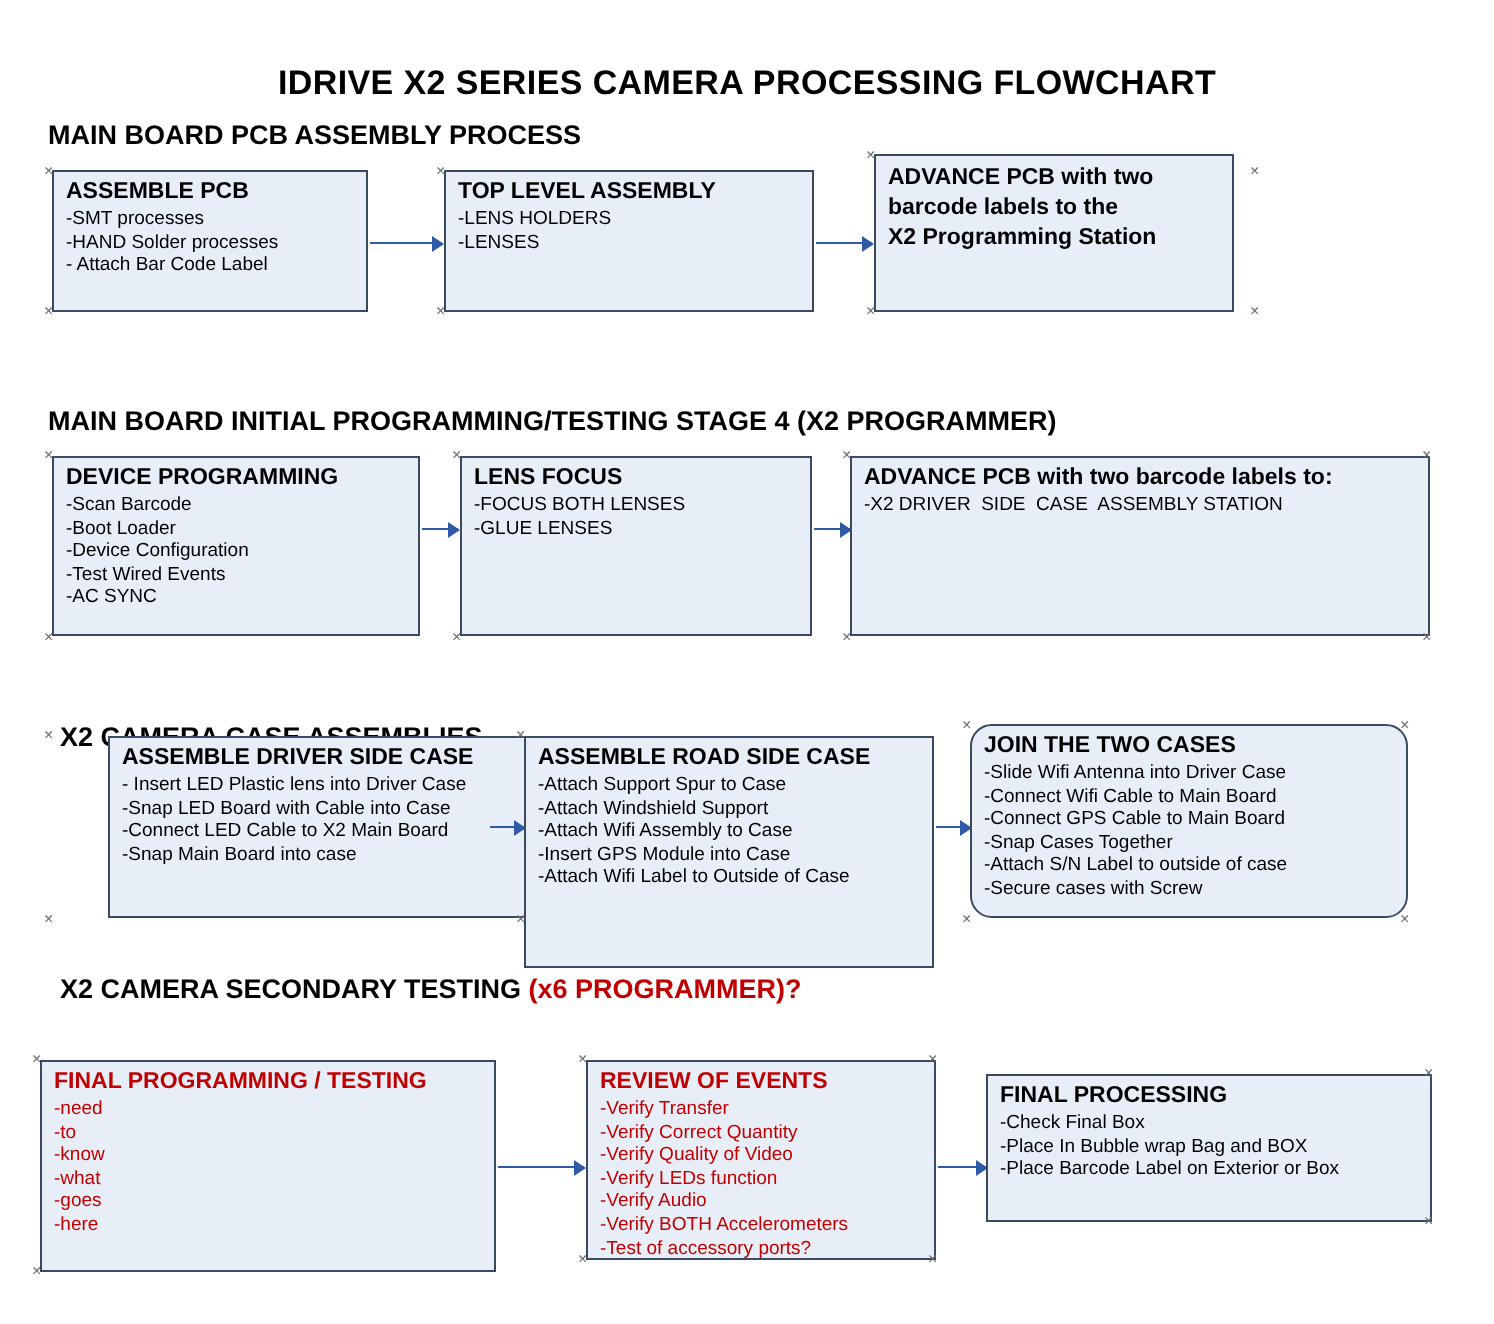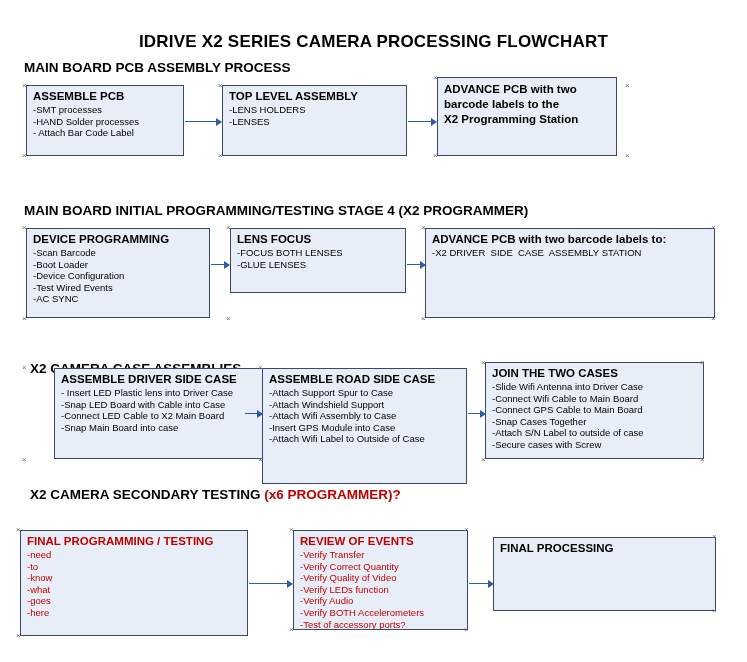--- a/index.html
+++ b/index.html
@@ -125,21 +125,21 @@
       <div>-Scan Barcode</div>
       <div>-Boot Loader</div>
       <div>-Device Configuration</div>
       <div>-Test Wired Events</div>
       <div>-AC SYNC</div>
     </div>
   </div>
 
   <div class="arrow" style="left:211px;top:264px;width:18px;"></div>
 
-  <div class="box" style="left:230px;top:228px;width:176px;height:65px;">
+  <div class="box" style="left:230px;top:228px;width:176px;height:90px;">
     <div class="box-title">LENS FOCUS</div>
     <div class="box-lines">
       <div>-FOCUS BOTH LENSES</div>
       <div>-GLUE LENSES</div>
     </div>
   </div>
 
   <div class="arrow" style="left:407px;top:264px;width:18px;"></div>
 
   <div class="box" style="left:425px;top:228px;width:290px;height:90px;">
@@ -169,21 +169,21 @@
       <div>-Attach Support Spur to Case</div>
       <div>-Attach Windshield Support</div>
       <div>-Attach Wifi Assembly to Case</div>
       <div>-Insert GPS Module into Case</div>
       <div>-Attach Wifi Label to Outside of Case</div>
     </div>
   </div>
 
   <div class="arrow" style="left:468px;top:413px;width:17px;"></div>
 
-  <div class="box" style="left:485px;top:362px;width:219px;height:97px;">
+  <div class="box" style="left:485px;top:362px;width:219px;height:97px;border-radius:11px;">
     <div class="box-title">JOIN THE TWO CASES</div>
     <div class="box-lines">
       <div>-Slide Wifi Antenna into Driver Case</div>
       <div>-Connect Wifi Cable to Main Board</div>
       <div>-Connect GPS Cable to Main Board</div>
       <div>-Snap Cases Together</div>
       <div>-Attach S/N Label to outside of case</div>
       <div>-Secure cases with Screw</div>
     </div>
   </div>
@@ -216,20 +216,25 @@
       <div>-Verify Audio</div>
       <div>-Verify BOTH Accelerometers</div>
       <div>-Test of accessory ports?</div>
     </div>
   </div>
 
   <div class="arrow" style="left:469px;top:583px;width:24px;"></div>
 
   <div class="box" style="left:493px;top:537px;width:223px;height:74px;">
     <div class="box-title">FINAL PROCESSING</div>
+    <div class="box-lines">
+      <div>-Check Final Box</div>
+      <div>-Place In Bubble wrap Bag and BOX</div>
+      <div>-Place Barcode Label on Exterior or Box</div>
+    </div>
   </div>
 
   <div class="xmark" style="left:22px;top:82px;">×</div>
   <div class="xmark" style="left:22px;top:152px;">×</div>
   <div class="xmark" style="left:218px;top:82px;">×</div>
   <div class="xmark" style="left:218px;top:152px;">×</div>
   <div class="xmark" style="left:433px;top:74px;">×</div>
   <div class="xmark" style="left:433px;top:152px;">×</div>
   <div class="xmark" style="left:625px;top:82px;">×</div>
   <div class="xmark" style="left:625px;top:152px;">×</div>

